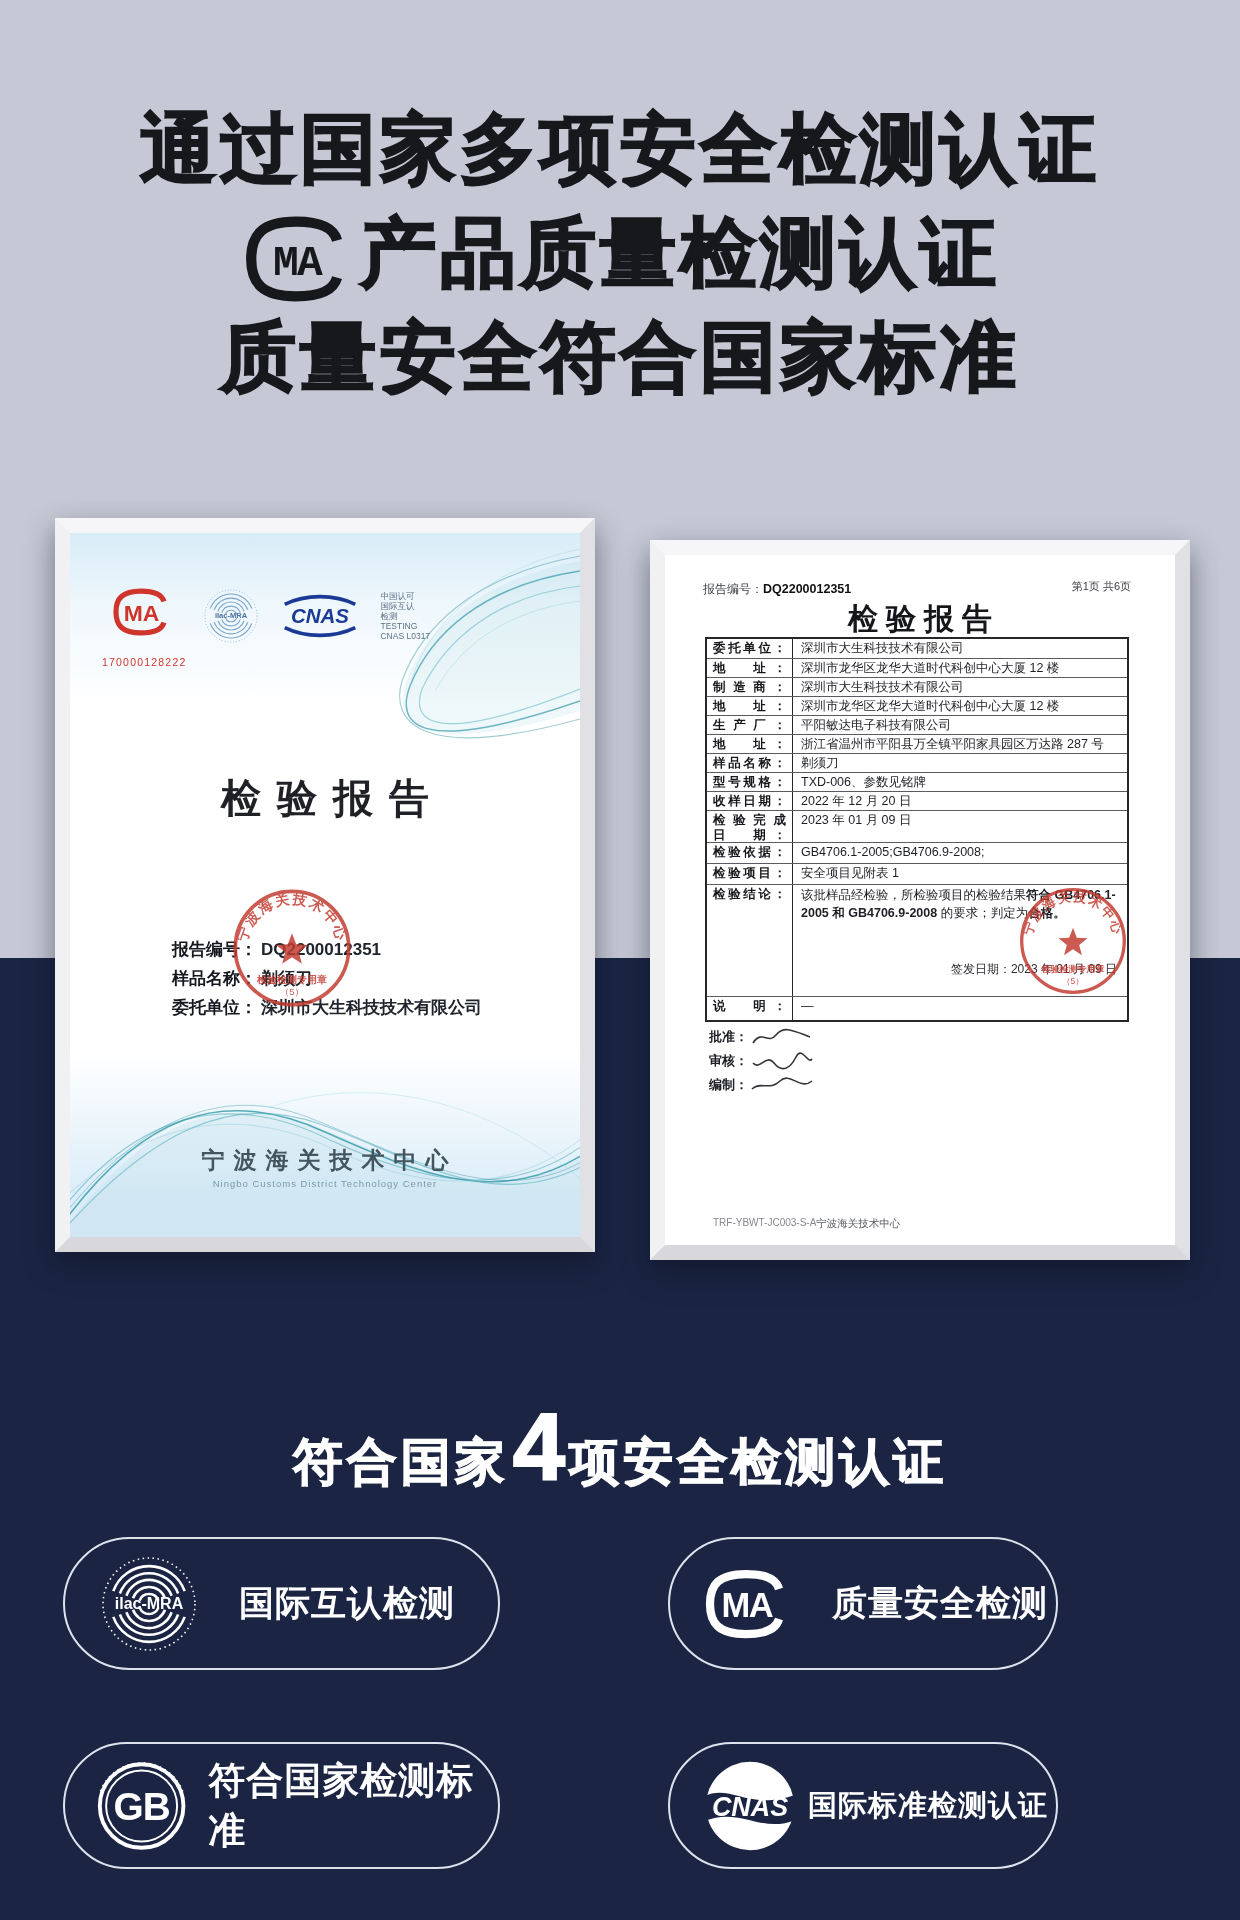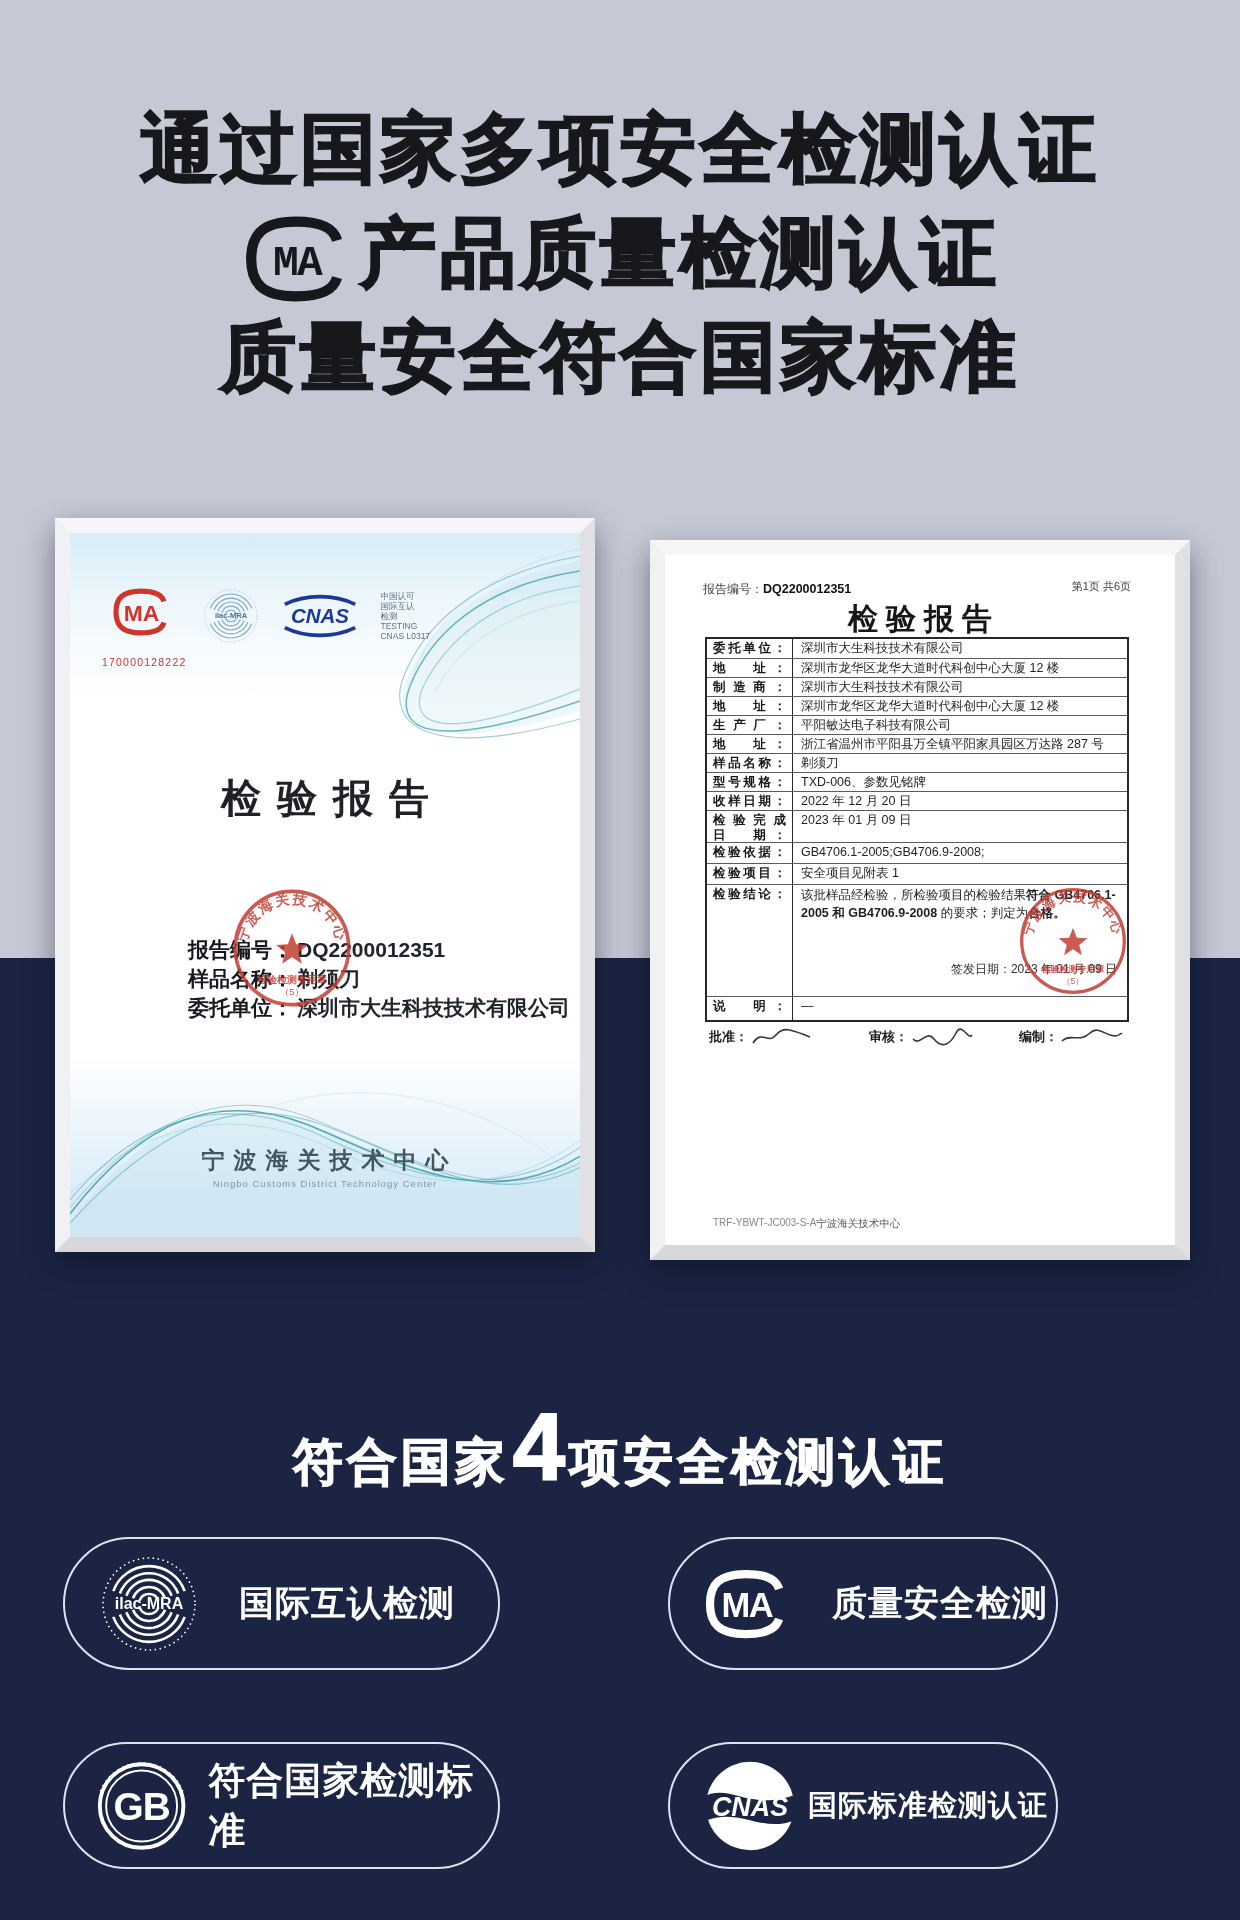--- a/index.html
+++ b/index.html
@@ -24,21 +24,21 @@
   .paper{position:relative;width:100%;height:100%;overflow:hidden;background:#fff;}
   #paper-left{background:linear-gradient(180deg,#d8ecf7 0px,#eef7fc 70px,#ffffff 170px);}
 
   
   #l-topwave{position:absolute;top:8px;right:0;width:310px;height:230px;}
   #l-logos{position:absolute;left:32px;top:54px;display:flex;align-items:flex-start;gap:16px;}
   .cma-cert-num{font-size:10.5px;color:#cf352b;letter-spacing:1.2px;text-align:center;margin-top:15px;}
   #l-acc{font-size:8.5px;line-height:10px;color:#5d7186;margin-top:4px;}
   #l-title{position:absolute;left:0;top:238px;width:100%;text-align:center;font-size:40px;
            font-weight:700;letter-spacing:16px;color:#1f2126;text-indent:16px;}
-  #l-fields{position:absolute;left:118px;top:402px;font-size:21px;line-height:29px;color:#20242c;}
+  #l-fields{position:absolute;left:102px;top:402px;font-size:17px;line-height:29px;color:#20242c;}
   .l-field b{font-weight:700;color:#15181f;}
   .l-field .val{font-weight:600;margin-left:4px;}
   .stampsvg{position:absolute;opacity:.84;}
   #l-stamp{left:159px;top:352px;width:126px;height:126px;}
   #l-botgrad{position:absolute;left:0;bottom:0;width:100%;height:185px;
              background:linear-gradient(180deg,rgba(222,239,249,0),#d9ecf8 80%);}
   #l-botwave{position:absolute;left:0;bottom:0;width:510px;height:175px;}
   #l-footer{position:absolute;left:0;top:612px;width:100%;text-align:center;}
   #l-footer-cn{font-size:23px;color:#42565f;letter-spacing:9px;font-weight:600;text-indent:9px;}
   #l-footer-en{font-size:9.5px;color:#7e98a6;letter-spacing:1px;margin-top:2px;}
@@ -55,21 +55,21 @@
   .trow:first-child{border-top:none;}
   .tlabel{width:86px;padding:2px 6px;border-right:1.5px solid #26272b;font-weight:700;
           font-size:12.5px;line-height:14.5px;color:#17181c;text-align:justify;
           text-align-last:justify;white-space:pre-line;box-sizing:border-box;}
   .tvalue{flex:1;padding:2px 8px;font-size:12.5px;line-height:14.5px;color:#1d1f24;box-sizing:border-box;}
   #r-conc-val{position:relative;}
   #r-conc-val .c{font-size:12.5px;line-height:17.5px;}
   #r-conc-val b{font-weight:800;}
   #r-issue{position:absolute;right:10px;bottom:20px;font-size:12px;color:#2b2d33;}
   #r-stamp{left:351px;top:329px;width:114px;height:114px;}
-  #r-signs{position:absolute;left:44px;top:470px;width:420px;display:flex;}
+  #r-signs{position:absolute;left:44px;top:470px;width:420px;display:flex;flex-direction:column;}
   .sign{display:flex;align-items:center;font-size:13px;font-weight:700;color:#1c1e23;}
   .sign svg{margin-left:2px;}
   #sign-0{width:160px;} #sign-1{width:150px;}
   #r-footer{position:absolute;left:48px;right:40px;bottom:14px;display:flex;
             justify-content:flex-start;font-size:10px;color:#84878d;}
   #r-footer .fr{color:#55585f;font-size:10.5px;}
 
   
   #sec2{position:absolute;left:0;top:1400px;width:1240px;text-align:center;color:#fff;}
   #sec2 .zh{font-size:50px;font-weight:800;letter-spacing:4px;vertical-align:baseline;

